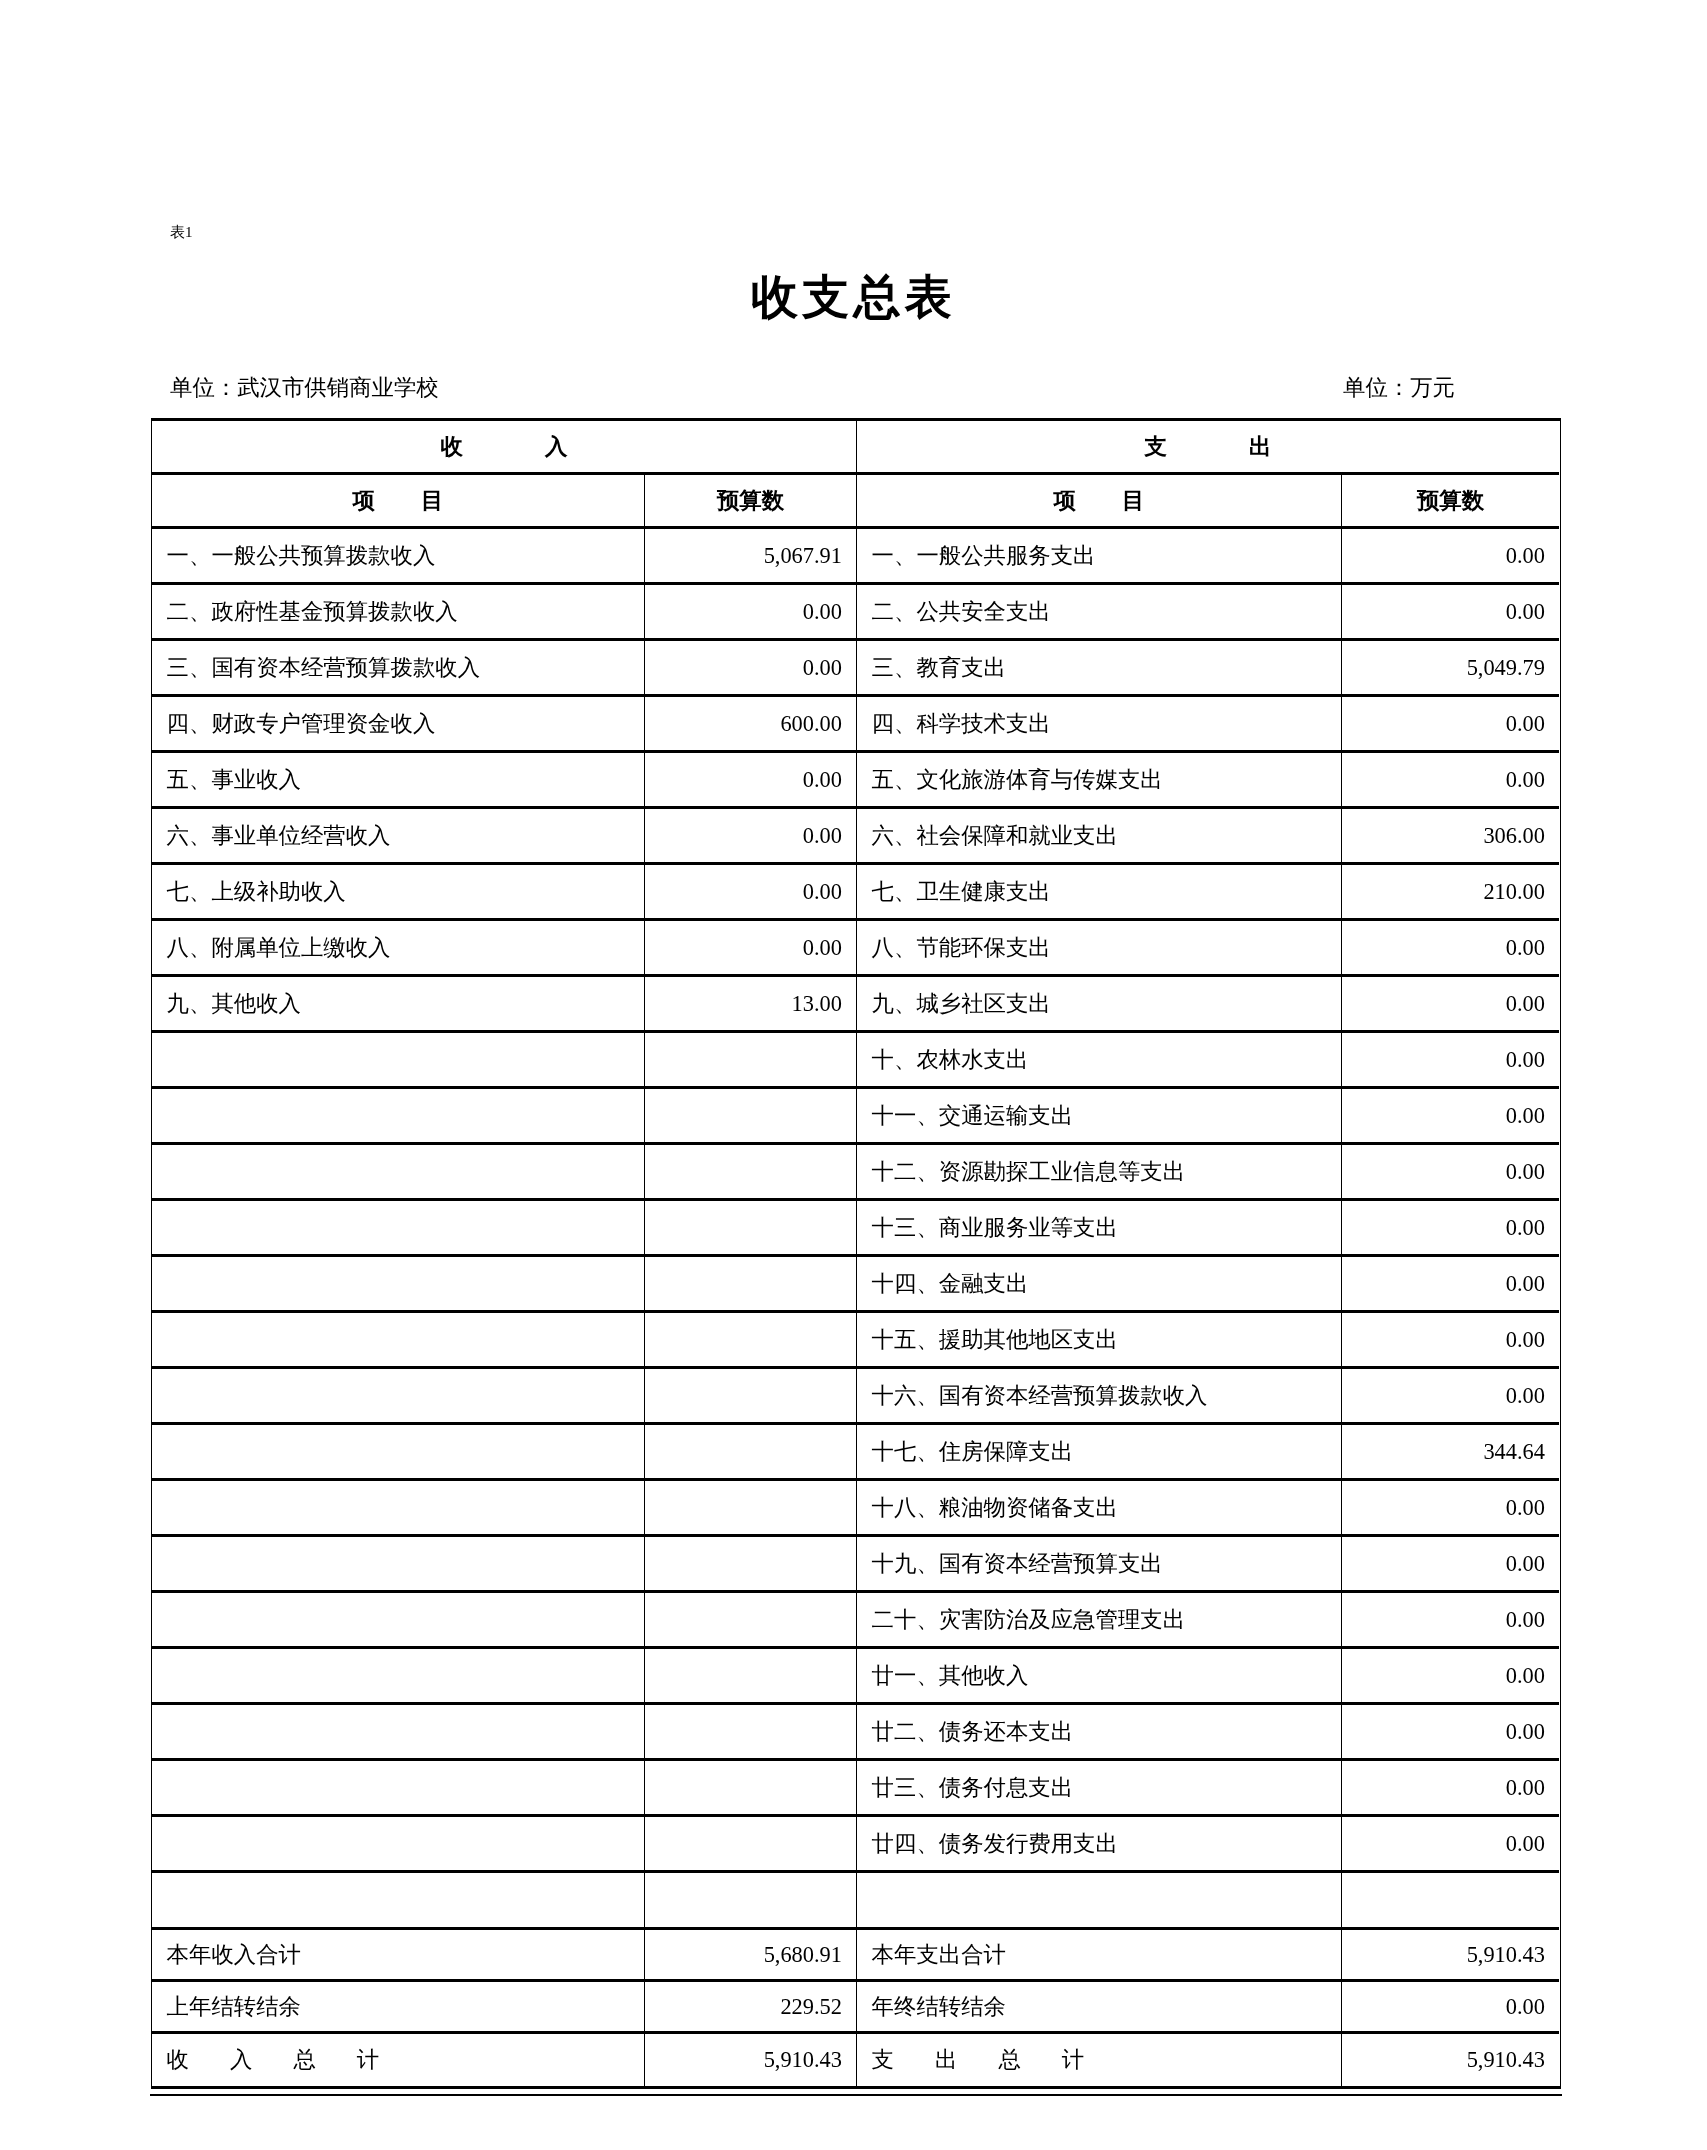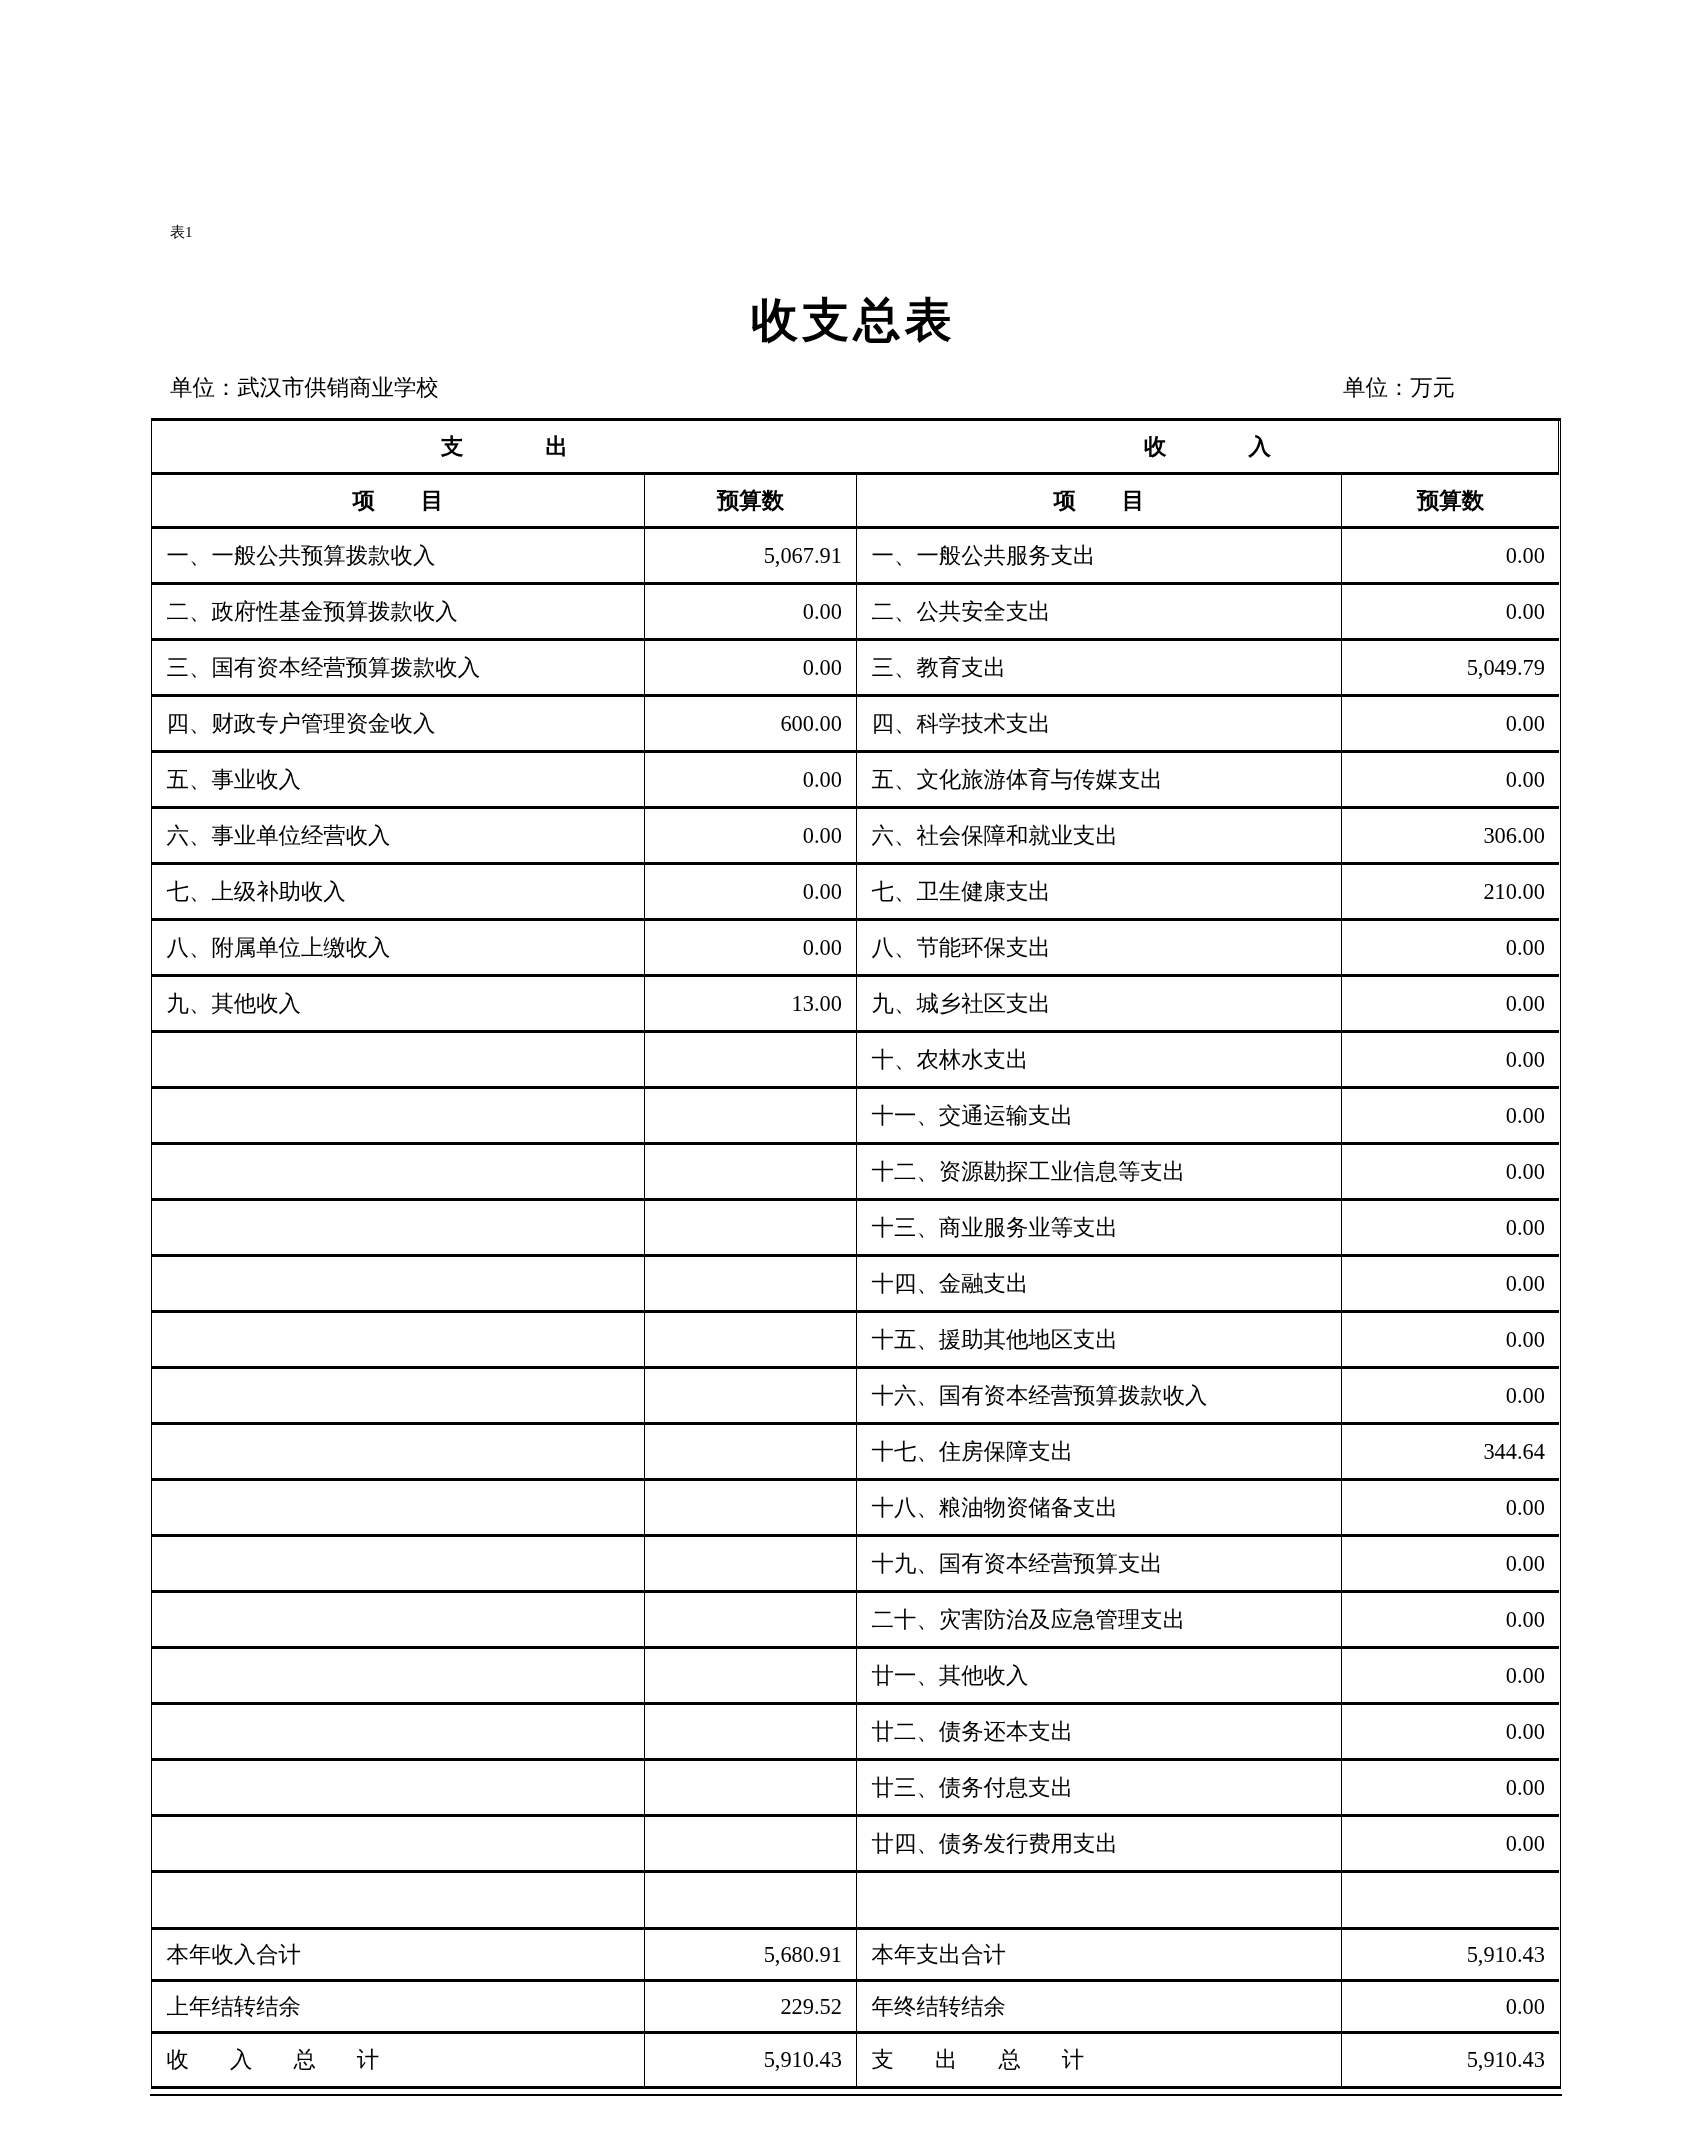--- a/index.html
+++ b/index.html
@@ -5,21 +5,21 @@
   html,body{margin:0;padding:0;background:#ffffff;}
   body{
     width:1707px;height:2414px;
     font-family:"Liberation Serif","DejaVu Serif",serif;
     color:#000;
   }
   .sheet{position:relative;width:1707px;height:2414px;background:#fff;overflow:hidden;}
 
   .tbl-label{position:absolute;left:170px;top:224px;font-size:15px;line-height:1.1;}
   .doc-title{
-    position:absolute;left:0;top:295px;width:100%;
+    position:absolute;left:0;top:272px;width:100%;
     text-align:center;font-size:47px;font-weight:700;letter-spacing:4.3px;line-height:1.1;
   }
   .unit-left{position:absolute;left:170px;top:376px;font-size:22.4px;line-height:1.1;}
   .unit-right{position:absolute;left:1343px;top:376px;font-size:22.4px;line-height:1.1;}
 
   .budget-table{
     position:absolute;left:151px;top:418px;
     width:1408px;
     display:grid;
     grid-template-columns:493px 212px 485px 217px;
@@ -58,22 +58,22 @@
 <div class="sheet">
 
   <div class="tbl-label">表1</div>
 
   <div class="doc-title">收支总表</div>
 
   <div class="unit-left">单位：武汉市供销商业学校</div>
   <div class="unit-right">单位：万元</div>
 
   <div class="budget-table" id="grid">
+      <div class="c span2 center h sp-lg">收入</div>
       <div class="c span2 center h sp-lg lastcol lastcol">支出</div>
-      <div class="c span2 center h sp-lg">收入</div>
       <div class="c center h sp-md">项目</div>
       <div class="c center h">预算数</div>
       <div class="c center h sp-md">项目</div>
       <div class="c center h lastcol lastcol">预算数</div>
       <div class="c item">一、一般公共预算拨款收入</div>
       <div class="c val">5,067.91</div>
       <div class="c item">一、一般公共服务支出</div>
       <div class="c val lastcol lastcol">0.00</div>
       <div class="c item">二、政府性基金预算拨款收入</div>
       <div class="c val">0.00</div>

